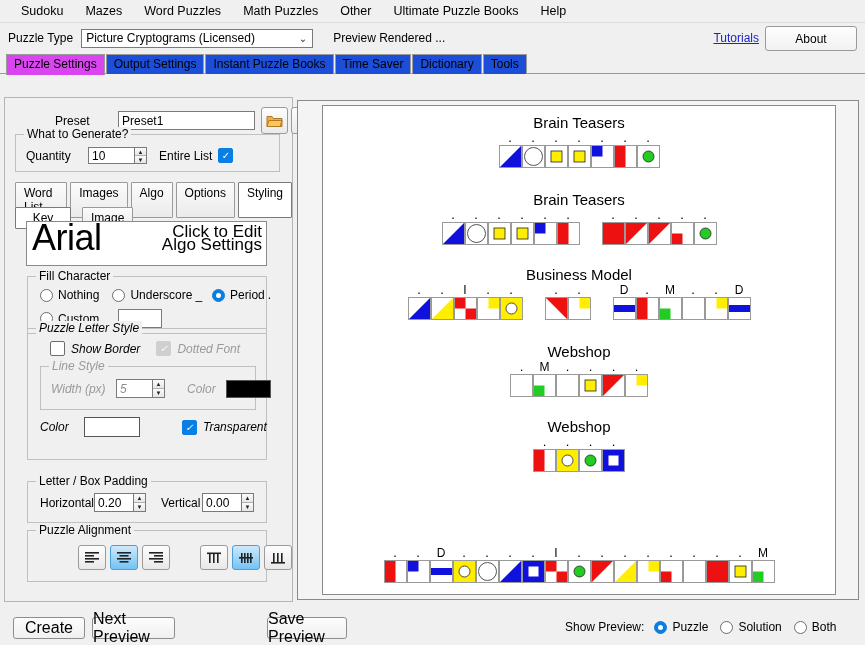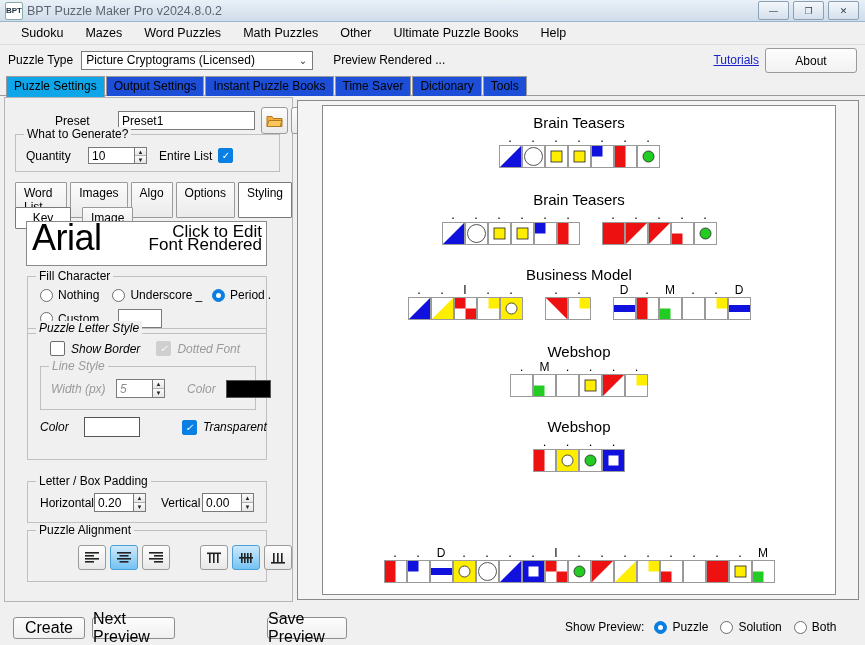--- a/index.html
+++ b/index.html
@@ -65,21 +65,21 @@
     font-size:12px;display:flex;align-items:center;justify-content:center;
   }
 
   
   .maintabs{display:flex;align-items:flex-end;padding-left:6px;height:20px;
     border-bottom:1px solid #9a9a9a;box-sizing:content-box;}
   .mtab{
     font-size:12px;padding:2px 7px 3px 7px;border:1px solid #9a9a9a;border-bottom:none;
     background:#1d4ed8;margin-right:1px;position:relative;top:1px;
   }
-  .mtab.active{background:#0ea5e9;top:2px;padding-bottom:4px;}
+  .mtab.active{background:#d946ef;top:2px;padding-bottom:4px;}
 
   
   .leftpanel{
     position:absolute;left:4px;top:97px;width:289px;height:505px;
     background:#f0f0f0;border:1px solid #b5b5b5;box-sizing:border-box;
   }
   .row{display:flex;align-items:center;}
   .lbl{font-size:12px;}
   .tbox{background:#fff;border:1px solid #7a7a7a;height:19px;box-sizing:border-box;
         font-size:12px;display:flex;align-items:center;padding-left:3px;}
@@ -156,29 +156,20 @@
     font-size:16px;display:flex;align-items:center;justify-content:center;
     height:22px;box-sizing:border-box;
   }
   .sp-label{font-size:12px;}
 </style>
 </head>
 <body>
 
 <div class="app">
 
-  <div class="titlebar">
-    <div class="tb-icon">BPT</div>
-    <div class="tb-title">BPT Puzzle Maker Pro v2024.8.0.2</div>
-    <div class="winbtns">
-      <div class="winbtn">—</div>
-      <div class="winbtn">❐</div>
-      <div class="winbtn">✕</div>
-    </div>
-  </div>
 
   <div class="menubar">
     <div class="menu-item">Sudoku</div>
     <div class="menu-item">Mazes</div>
     <div class="menu-item">Word Puzzles</div>
     <div class="menu-item">Math Puzzles</div>
     <div class="menu-item">Other</div>
     <div class="menu-item">Ultimate Puzzle Books</div>
     <div class="menu-item">Help</div>
   </div>
@@ -256,21 +247,21 @@
 
     <div class="subtabs" style="position:absolute;left:3px;top:109px;">
       <div class="stab active" style="width:38px;justify-content:center;display:flex;">Key</div>
       <div class="stab" style="margin-left:8px;">Image</div>
     </div>
 
     <div class="fontpreview">
       <div class="fname">Arial</div>
       <div class="hint">
         <div>Click to Edit</div>
-        <div>Font Rendered</div>
+        <div>Algo Settings</div>
       </div>
     </div>
 
     <div class="grpbox" style="left:22px;top:178px;width:240px;height:58px;">
       <div class="grptitle">Fill Character</div>
       <div class="row" style="position:absolute;left:12px;top:11px;">
         <div class="rad"></div>
         <div class="lbl" style="margin-left:5px;">Nothing</div>
         <div class="rad" style="margin-left:13px;"></div>
         <div class="lbl" style="margin-left:5px;">Underscore</div>

